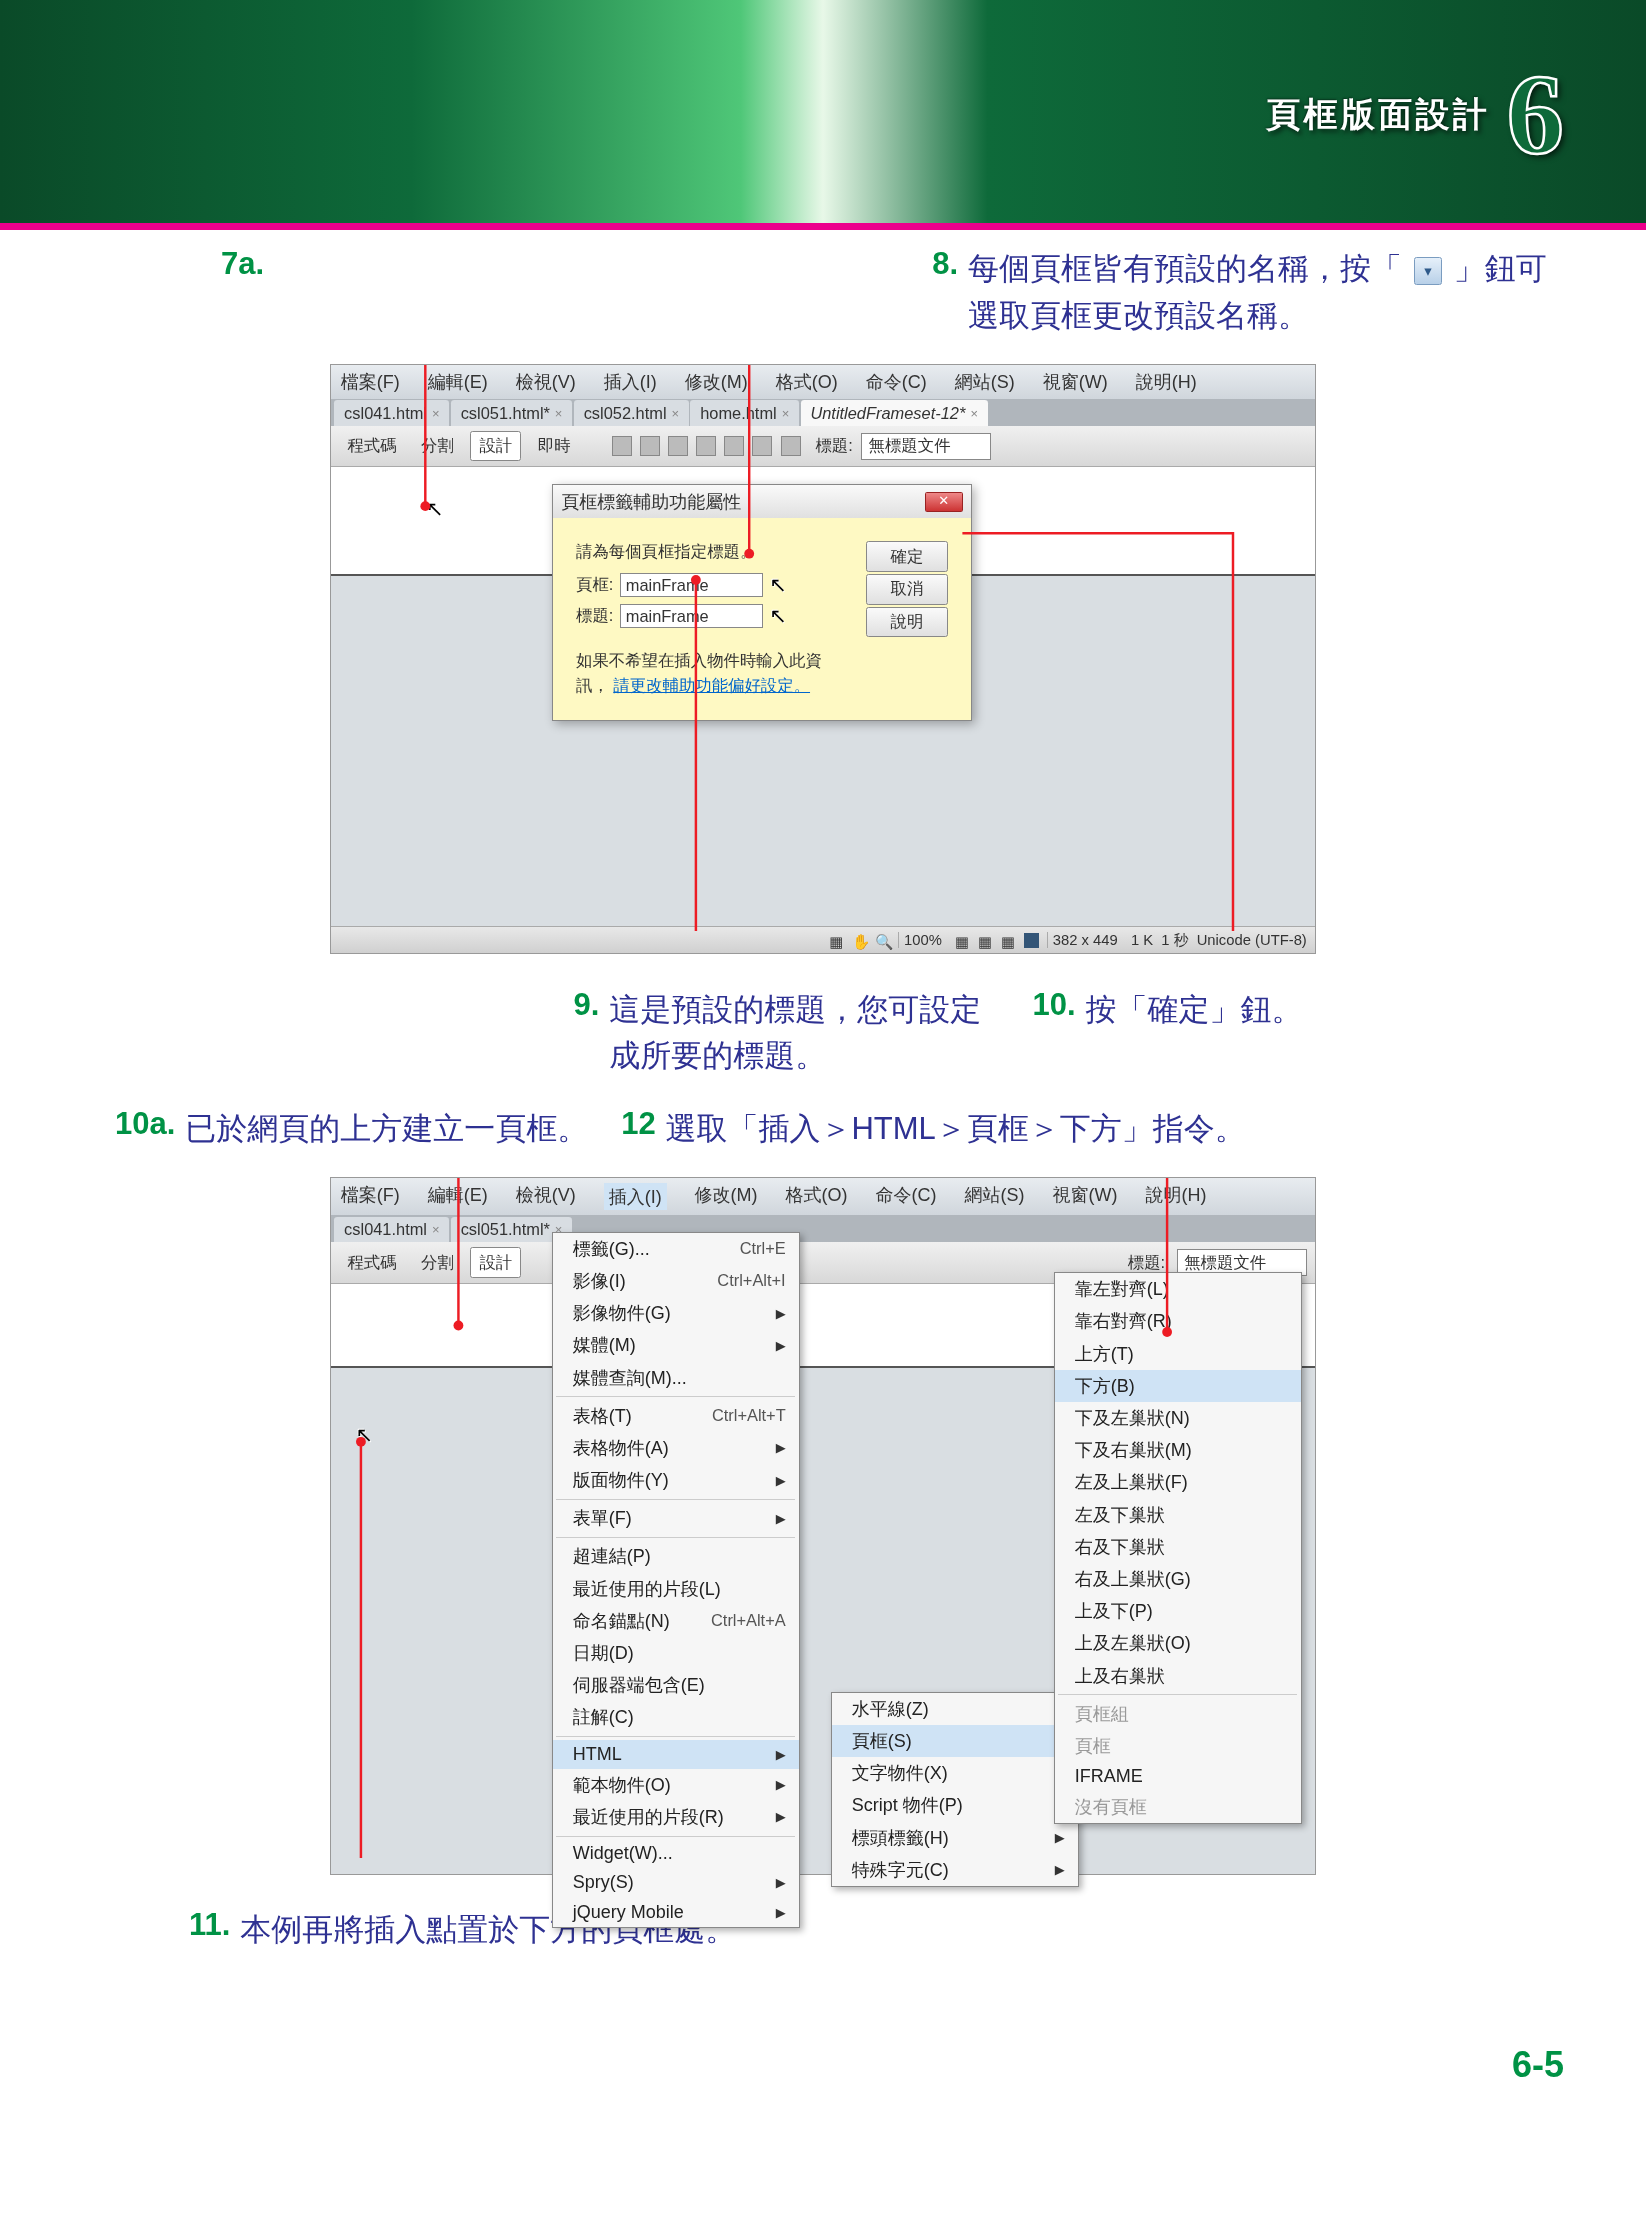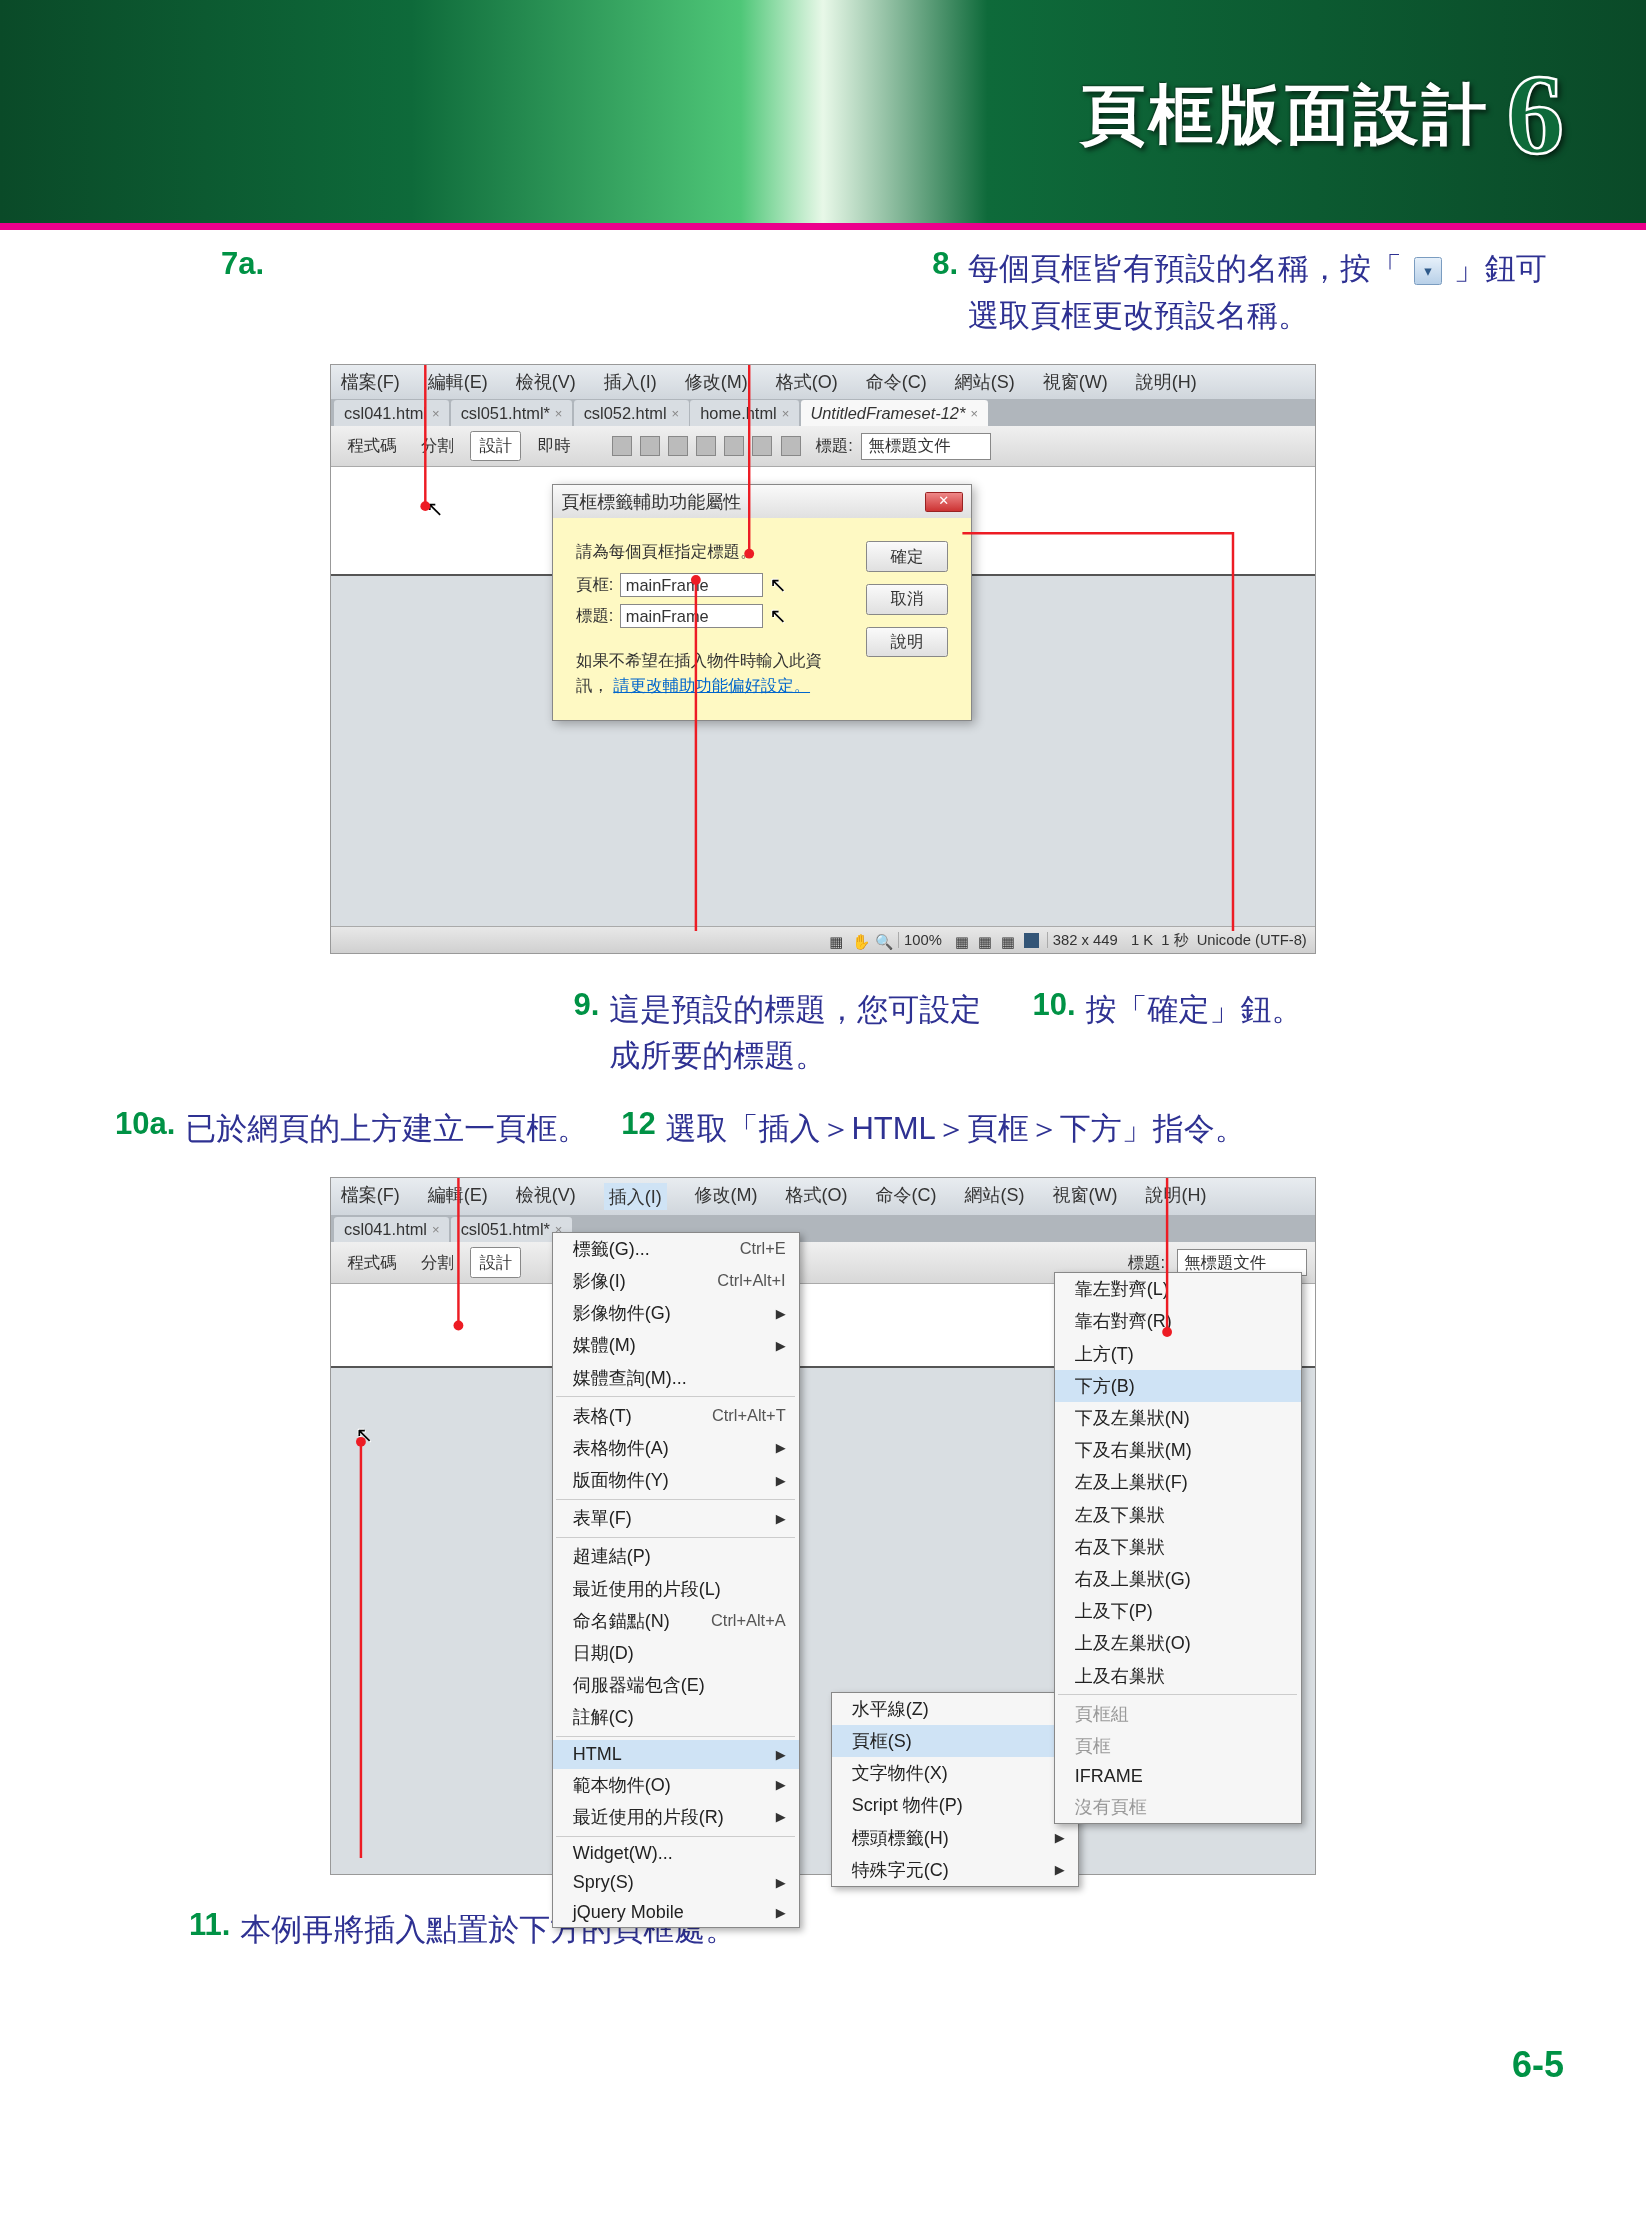--- a/index.html
+++ b/index.html
@@ -22,21 +22,21 @@
     content: "";
     position: absolute;
     bottom: 0;
     left: 0;
     right: 0;
     height: 6.6px;
     background: #ec008c;
   }
   .banner-title {
     color: #fff;
-    font-size: 65px;
+    font-size: 34px;
     font-weight: bold;
     text-shadow: 2.5px 2.5px 4.9px rgba(0,0,0,0.6), -0.8px -0.8px 1.6px rgba(0,0,0,0.4);
     letter-spacing: 3.3px;
     margin-right: 16.4px;
   }
   .banner-chapter {
     color: #fff;
     font-size: 115px;
     font-family: "Old English Text MT", serif;
     font-weight: bold;
@@ -168,21 +168,21 @@
     background: linear-gradient(to bottom, #e88, #c33);
     border: 0.8px solid #922;
     border-radius: 1.6px;
     color: #fff;
     text-align: center;
     line-height: 16.4px;
     font-size: 13px;
   }
   .dialog-body { padding: 23px; display: flex; gap: 13px; }
   .dialog-left { flex: 1; }
-  .dialog-right { width: 82px; display: flex; flex-direction: column; gap: 12px; }
+  .dialog-right { width: 82px; display: flex; flex-direction: column; gap: 2px; }
   .dialog-btn {
     background: linear-gradient(to bottom, #fafafa, #e0e0e0);
     border: 0.8px solid #888;
     border-radius: 2.5px;
     padding: 3.3px 0;
     text-align: center;
     font-size: 16.4px;
   }
   .dialog-label { font-size: 16.4px; margin-bottom: 9.8px; }
   .dialog-row { display: flex; align-items: center; gap: 6.6px; margin-bottom: 6.6px; font-size: 16.4px; }

